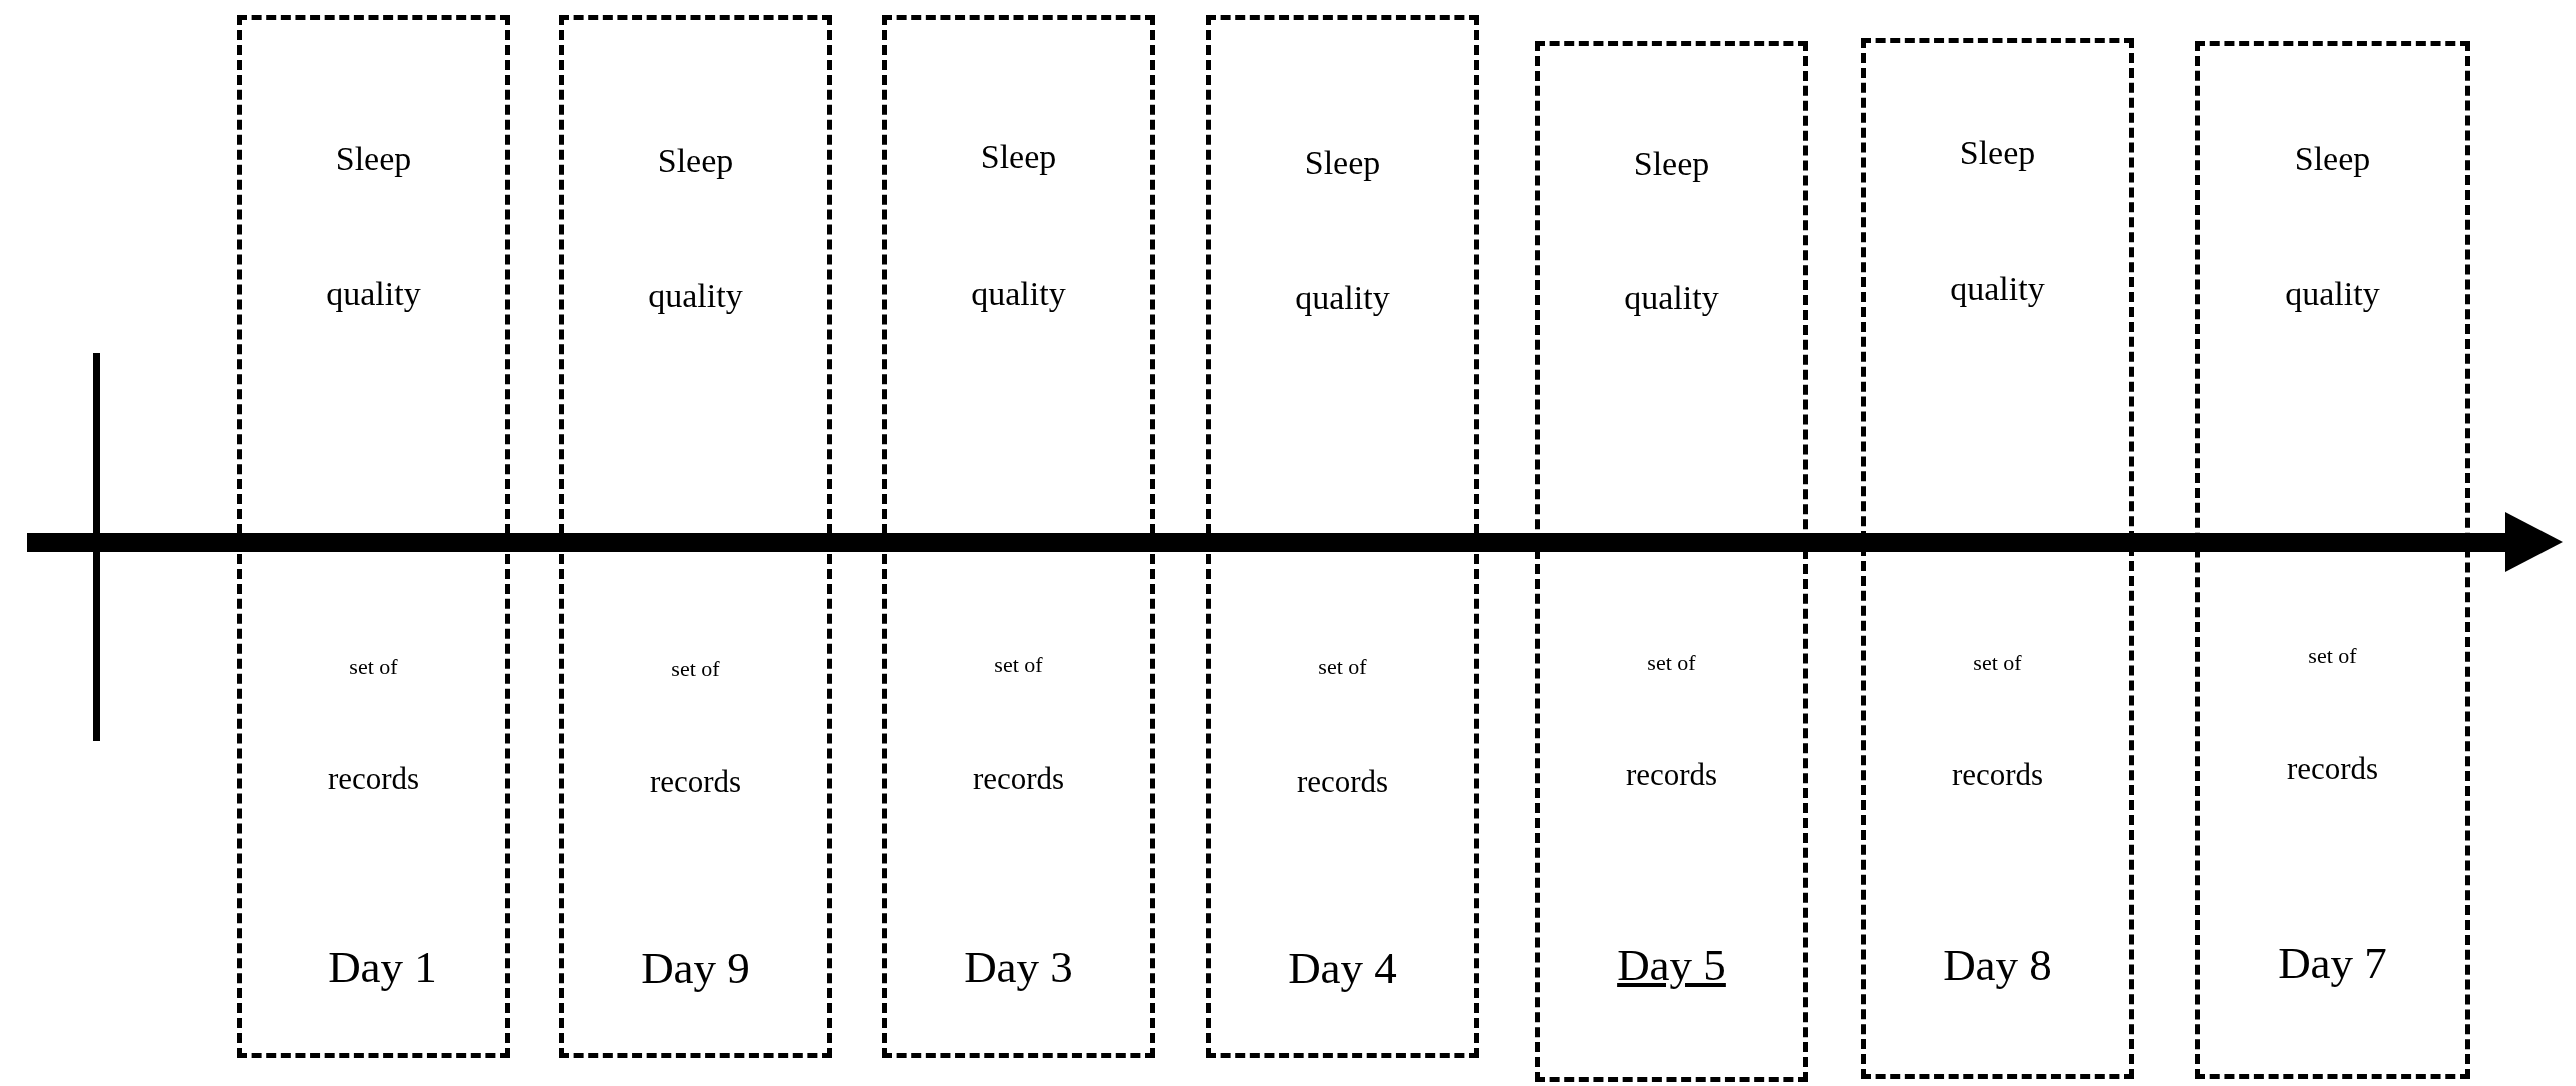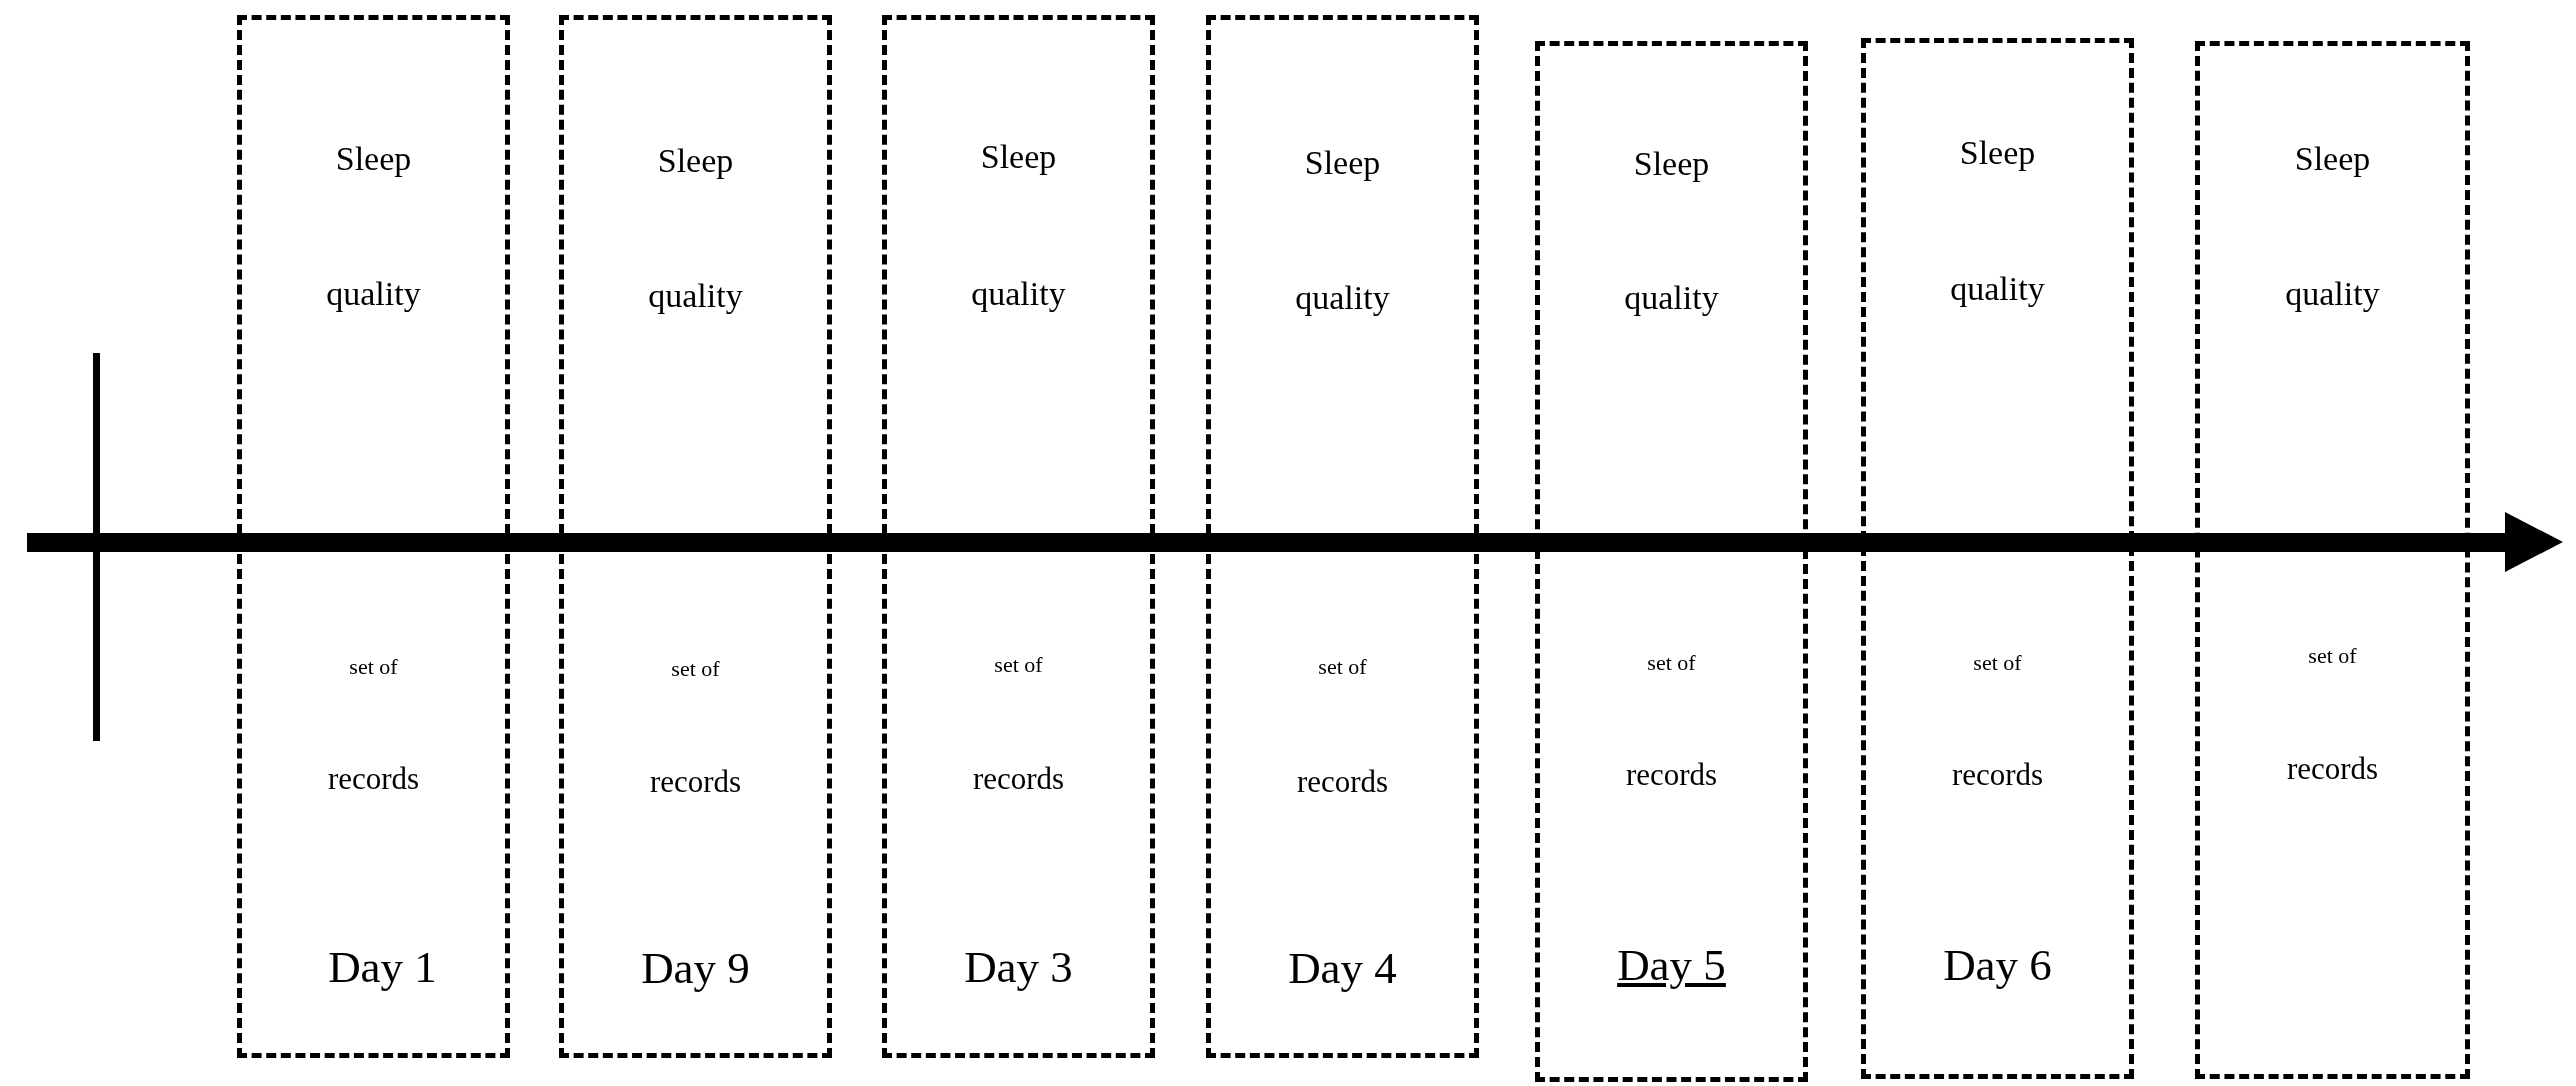--- a/index.html
+++ b/index.html
@@ -116,22 +116,23 @@
   <div class="day-text txt-quality" style="left:1535px; top:252px; width:273px;">quality</div>
   <div class="day-text txt-setof" style="left:1535px; top:652px; width:273px;">set of</div>
   <div class="day-text txt-records" style="left:1535px; top:759px; width:273px;">records</div>
   <div class="day-text txt-daylabel" style="left:1535px; top:943px; width:273px;text-decoration:underline;">Day 5</div>
 
   <div class="day-box" style="left:1861px; top:38px; width:273px; height:1041px;"></div>
   <div class="day-text txt-sleep" style="left:1861px; top:136px; width:273px;">Sleep</div>
   <div class="day-text txt-quality" style="left:1861px; top:243px; width:273px;">quality</div>
   <div class="day-text txt-setof" style="left:1861px; top:652px; width:273px;">set of</div>
   <div class="day-text txt-records" style="left:1861px; top:759px; width:273px;">records</div>
-  <div class="day-text txt-daylabel" style="left:1861px; top:943px; width:273px;">Day 6</div>
+  <div class="day-text txt-daylabel" style="left:1861px; top:943px; width:273px;">Day 8</div>
 
   <div class="day-box" style="left:2195px; top:41px; width:275px; height:1038px;"></div>
   <div class="day-text txt-sleep" style="left:2195px; top:142px; width:275px;">Sleep</div>
   <div class="day-text txt-quality" style="left:2195px; top:248px; width:275px;">quality</div>
   <div class="day-text txt-setof" style="left:2195px; top:645px; width:275px;">set of</div>
   <div class="day-text txt-records" style="left:2195px; top:753px; width:275px;">records</div>
+  <div class="day-text txt-daylabel" style="left:2195px; top:941px; width:275px;">Day 7</div>
 
 </div>
 
 
 </body></html>

